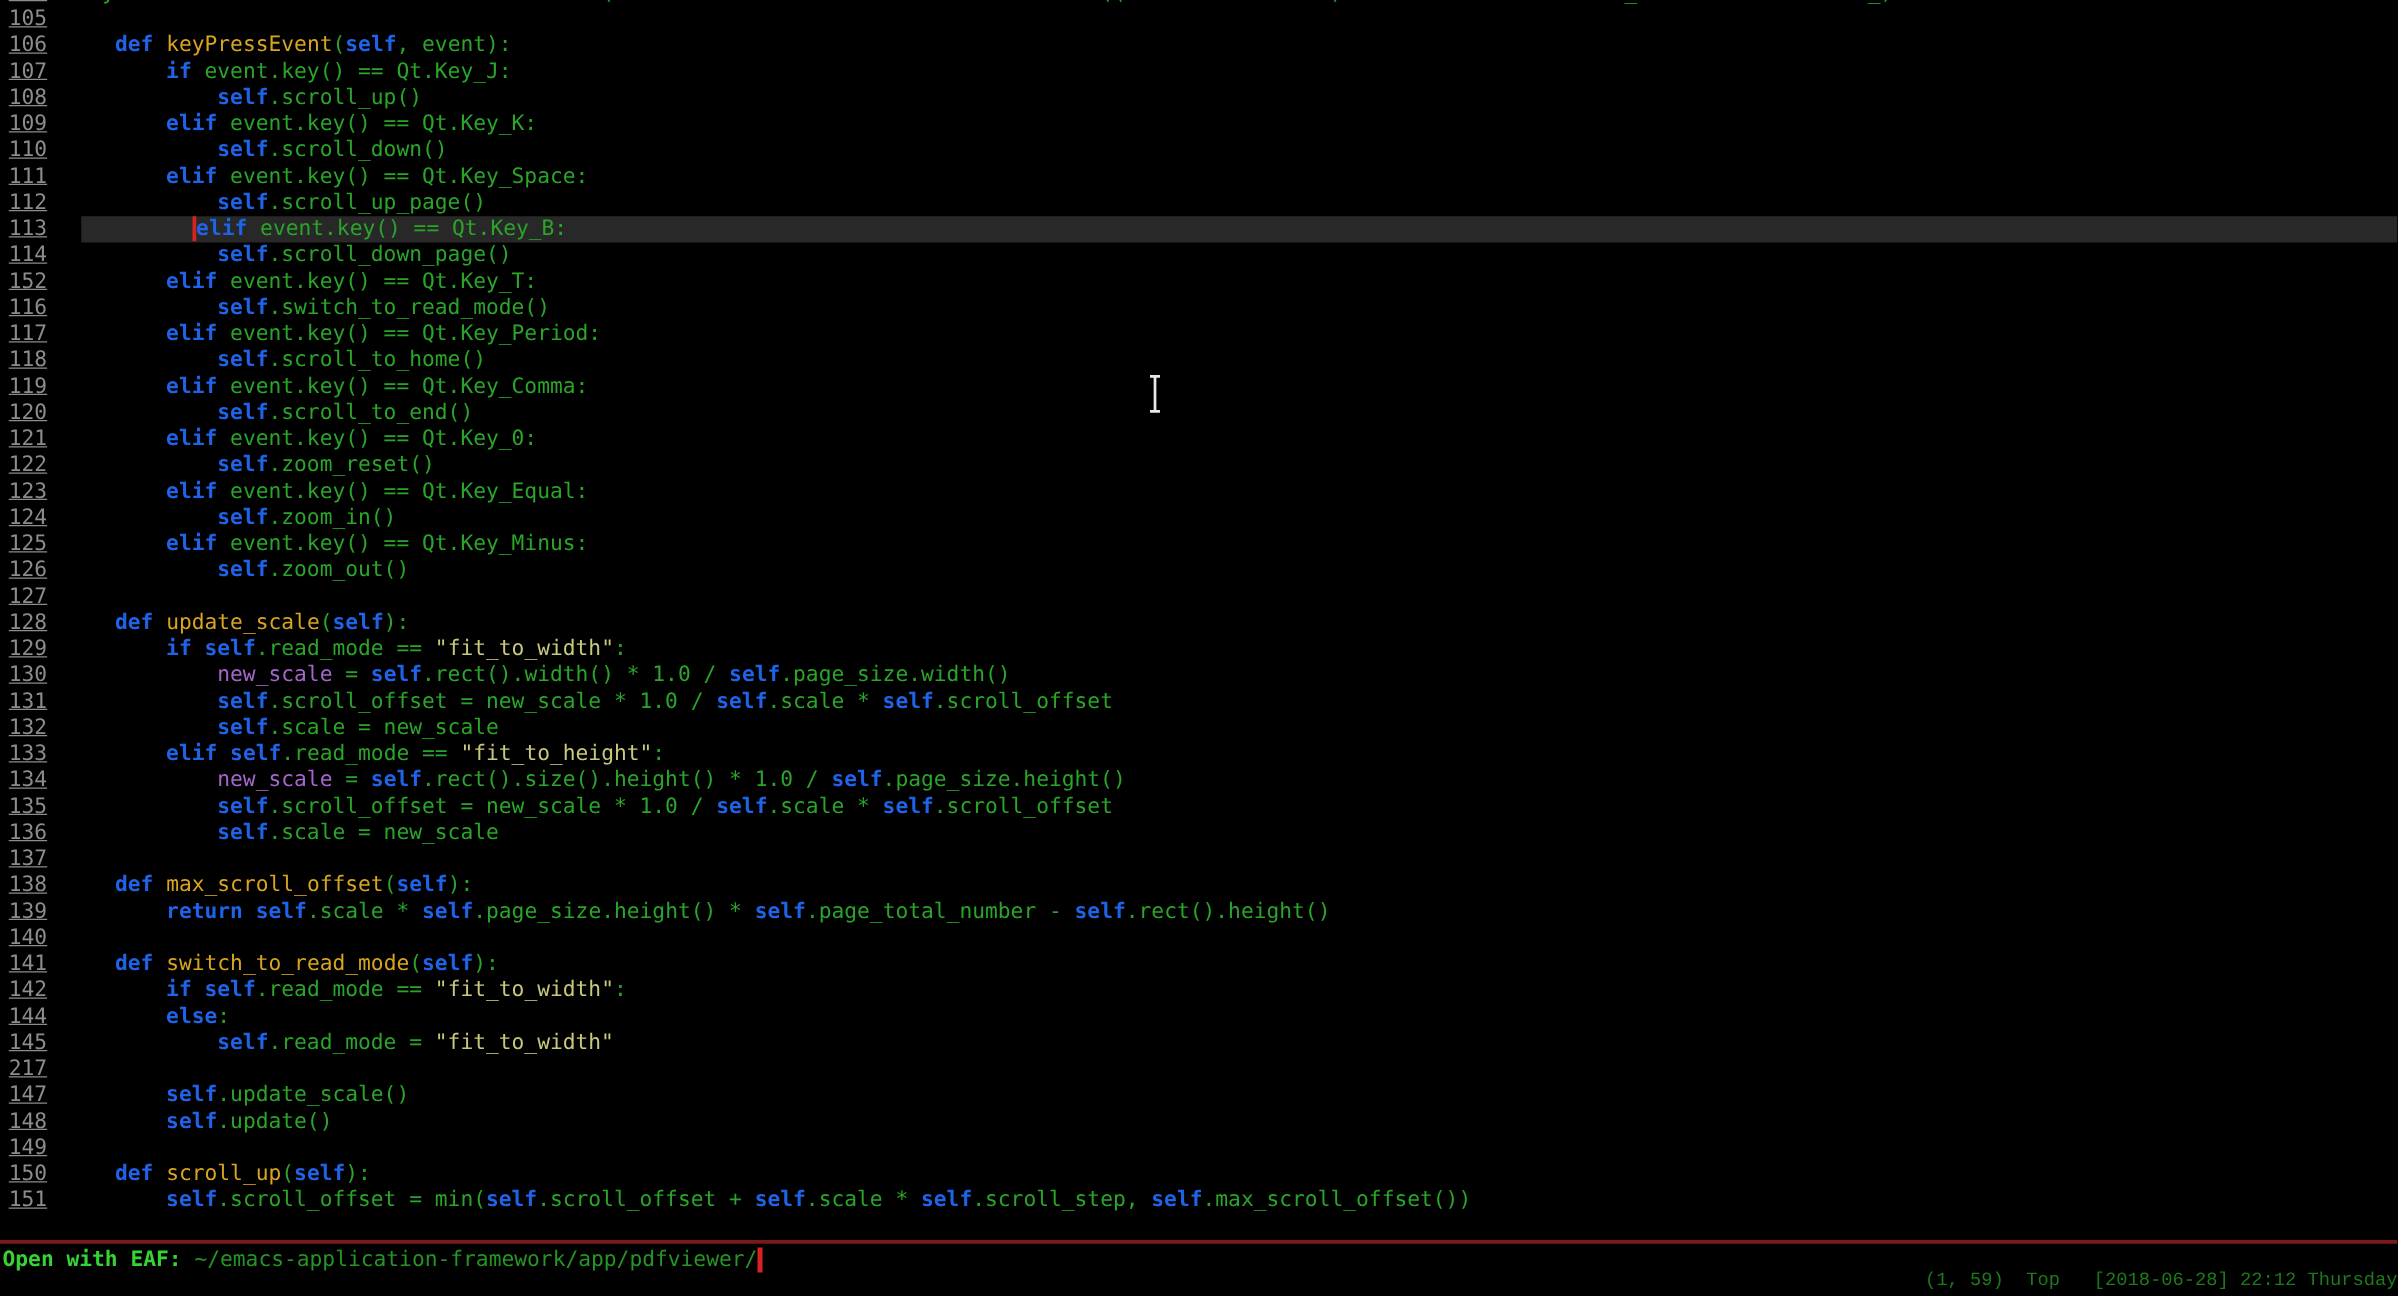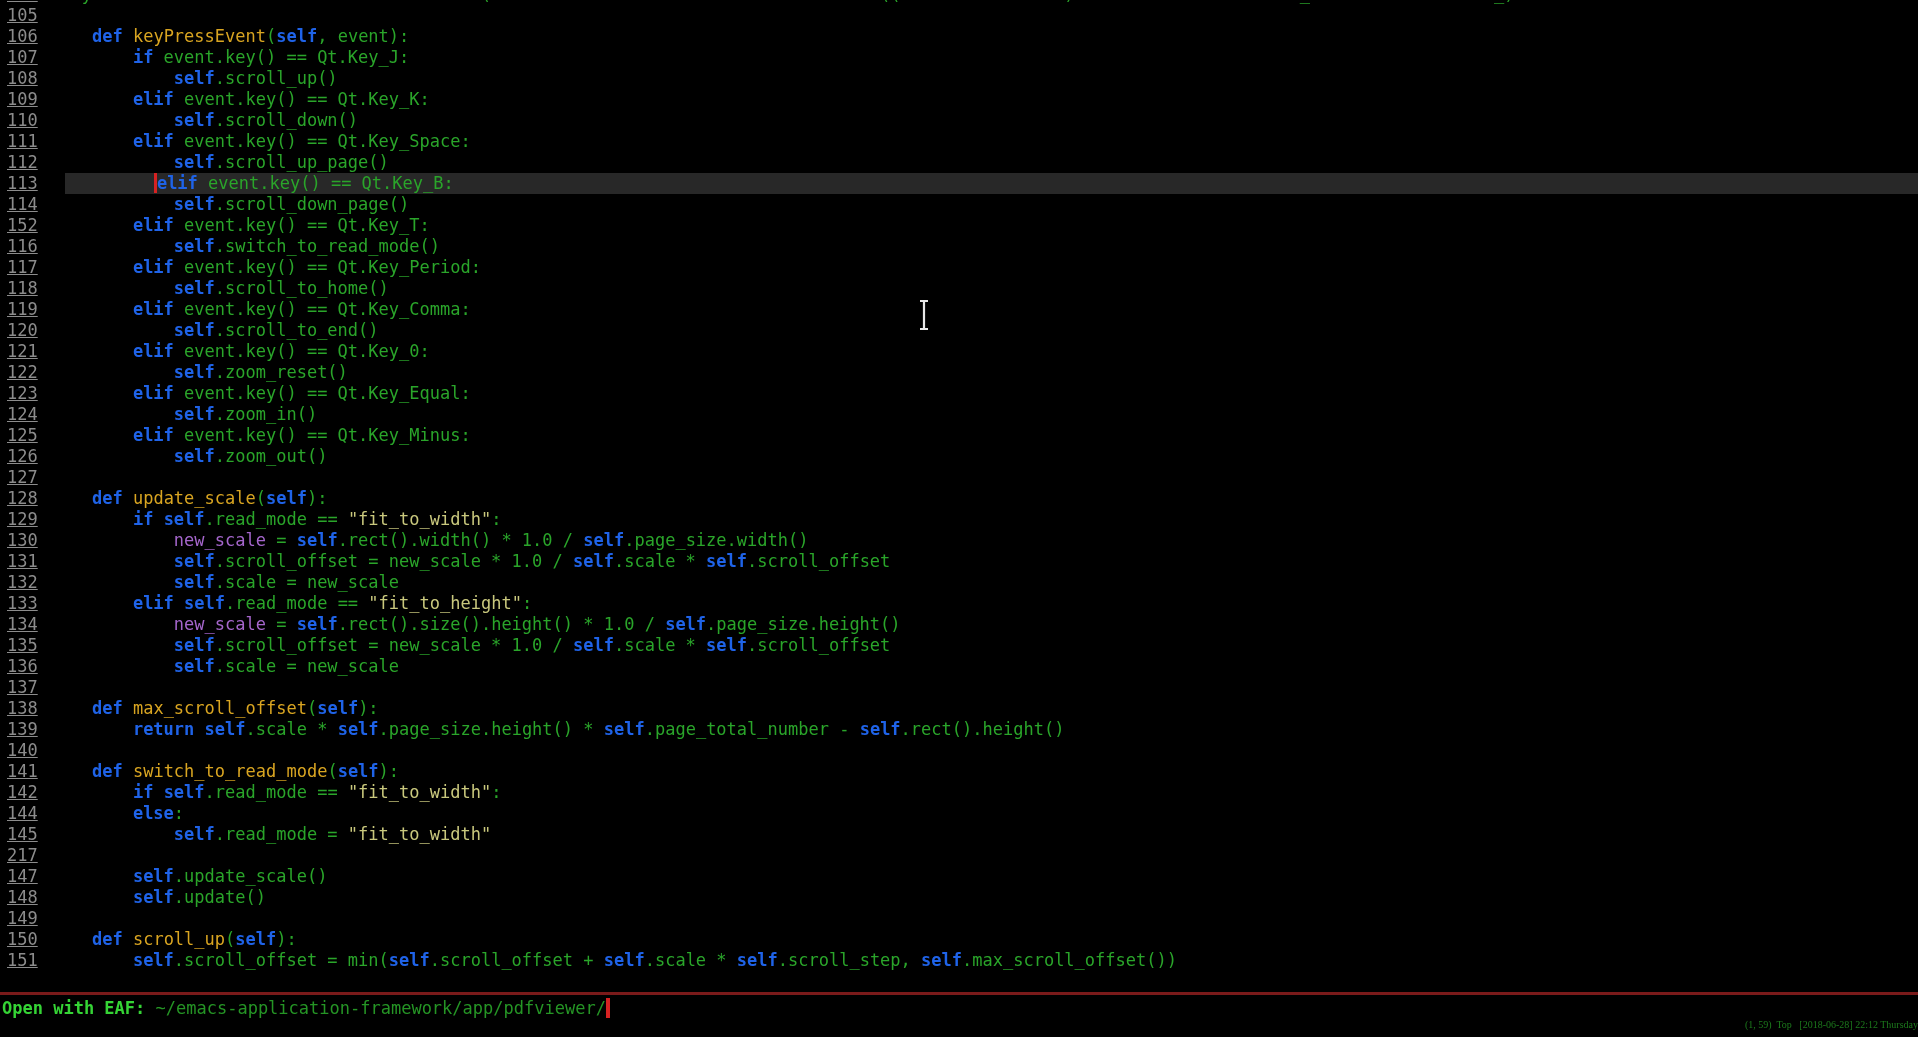--- a/index.html
+++ b/index.html
@@ -25,21 +25,21 @@
     vertical-align:text-bottom;background:var(--cursor);}
 
   .mode-line{position:absolute;left:0;top:992px;width:1918px;height:3px;background:var(--modeline);}
 
   .minibuffer{position:absolute;left:2px;top:998px;height:21px;white-space:pre;}
   .mb-prompt{color:var(--prompt);font-weight:bold;}
   .mb-input{color:var(--input);}
   .mb-cursor{display:inline-block;width:4px;height:20px;vertical-align:text-bottom;background:var(--cursor);}
 
   .tray{position:absolute;right:0;bottom:2px;color:var(--tray);
-    font-family:Liberation Serif, serif;font-size:10px;white-space:pre;}
+    font-family:Liberation Mono, monospace;font-size:15px;white-space:pre;}
 
   .mouse{position:absolute;left:918px;top:299px;width:12px;height:32px;}
 </style>
 </head>
 <body>
 
 <div class="code-area">
     <div class="row"><span class="gutter">104</span><span class="code"><span class="c-t">   y                                      (                                      ((                )                      _                  _)</span></span></div>
     <div class="row"><span class="gutter">105</span><span class="code"></span></div>
     <div class="row"><span class="gutter">106</span><span class="code"><span class="c-t">    </span><span class="c-k">def</span><span class="c-t"> </span><span class="c-f">keyPressEvent</span><span class="c-t">(</span><span class="c-k">self</span><span class="c-t">, event):</span></span></div>

